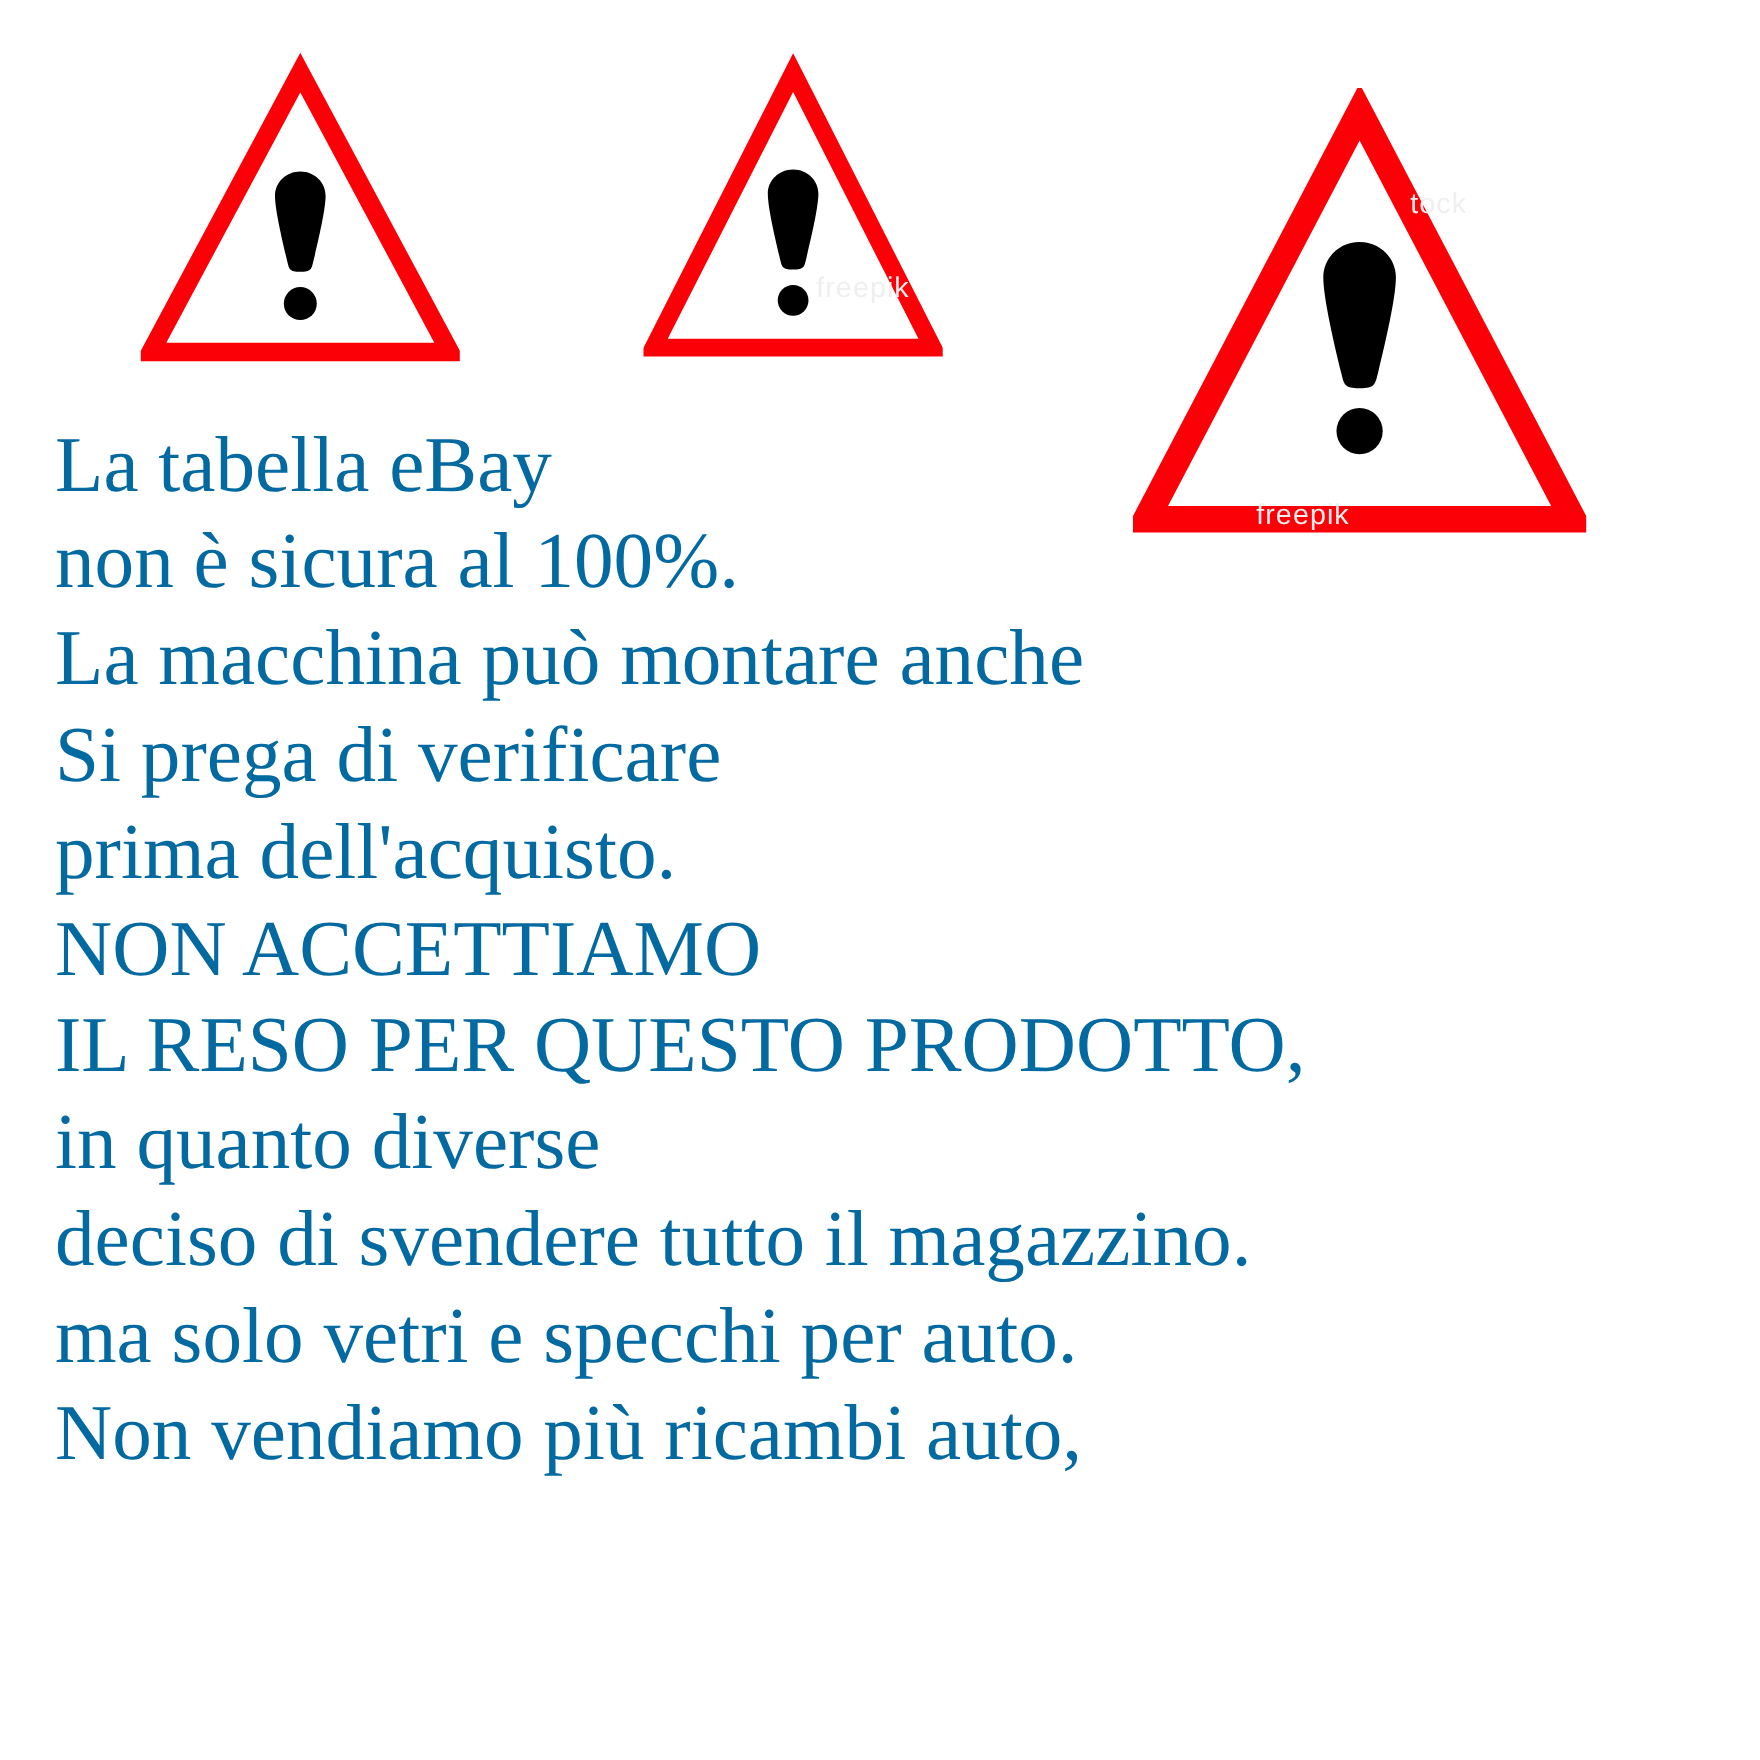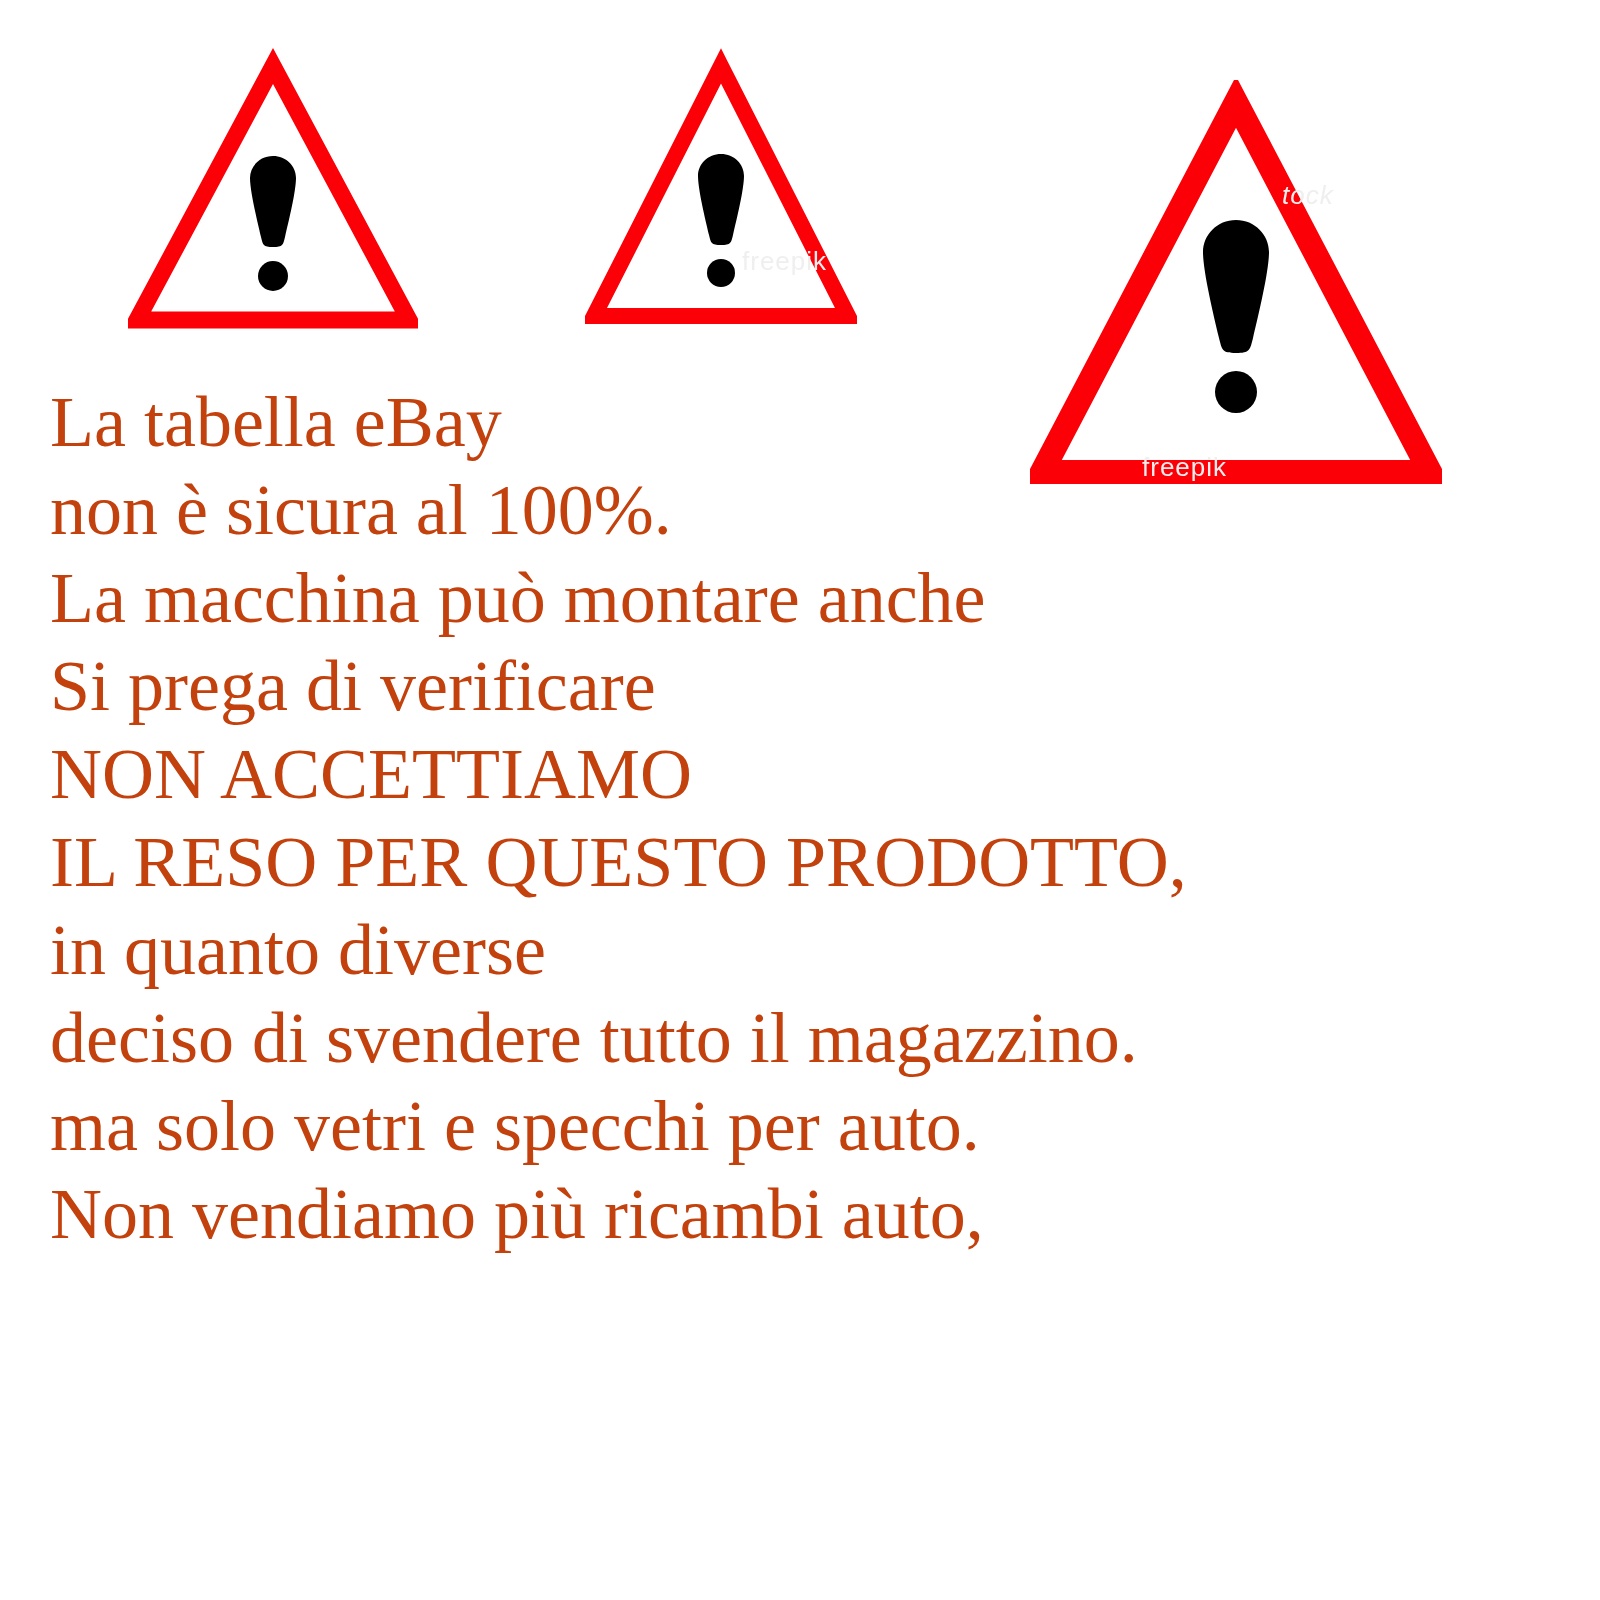--- a/index.html
+++ b/index.html
@@ -31,32 +31,32 @@
   .watermark {
     position: absolute;
     color: #efefef;
     font-family: "Liberation Sans", sans-serif;
     font-size: 26px;
     letter-spacing: 1px;
     user-select: none;
     pointer-events: none;
   }
   #wm-1 { left: 742px;  top: 246px; }
-  #wm-2 { left: 1282px; top: 180px; font-style: italic; }
+  #wm-2 { left: 1282px; top: 170px; }
   #wm-3 { left: 1142px; top: 452px; }
 
   
   #notice {
     position: absolute;
     left: 50px;
     top: 378px;
     width: 1510px;
   }
   #notice .line {
-    color: #c2410c;
+    color: #0369a1;
     font-size: 72px;
     line-height: 88px;
     white-space: pre;
     letter-spacing: 0px;
   }
 </style>
 </head>
 <body>
 
 <div id="page">
@@ -105,20 +105,21 @@
 
   <span class="watermark" id="wm-1">freepik</span>
   <span class="watermark" id="wm-2">tock</span>
   <span class="watermark" id="wm-3">freepik</span>
 
   <div id="notice">
     <div class="line">La tabella eBay</div>
     <div class="line">non è sicura al 100%.</div>
     <div class="line">La macchina può montare anche</div>
     <div class="line">Si prega di verificare</div>
+    <div class="line">prima dell'acquisto.</div>
     <div class="line">NON ACCETTIAMO</div>
     <div class="line">IL RESO PER QUESTO PRODOTTO,</div>
     <div class="line">in quanto diverse</div>
     <div class="line">deciso di svendere tutto il magazzino.</div>
     <div class="line">ma solo vetri e specchi per auto.</div>
     <div class="line">Non vendiamo più ricambi auto,</div>
   </div>
 
 </div>
 

